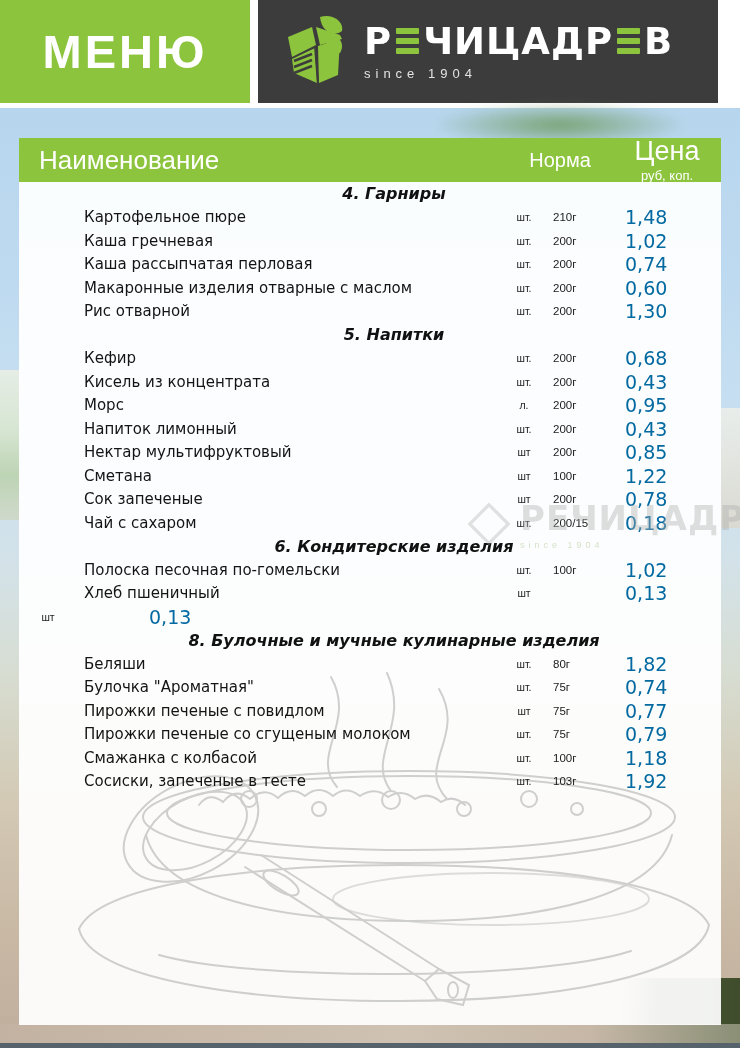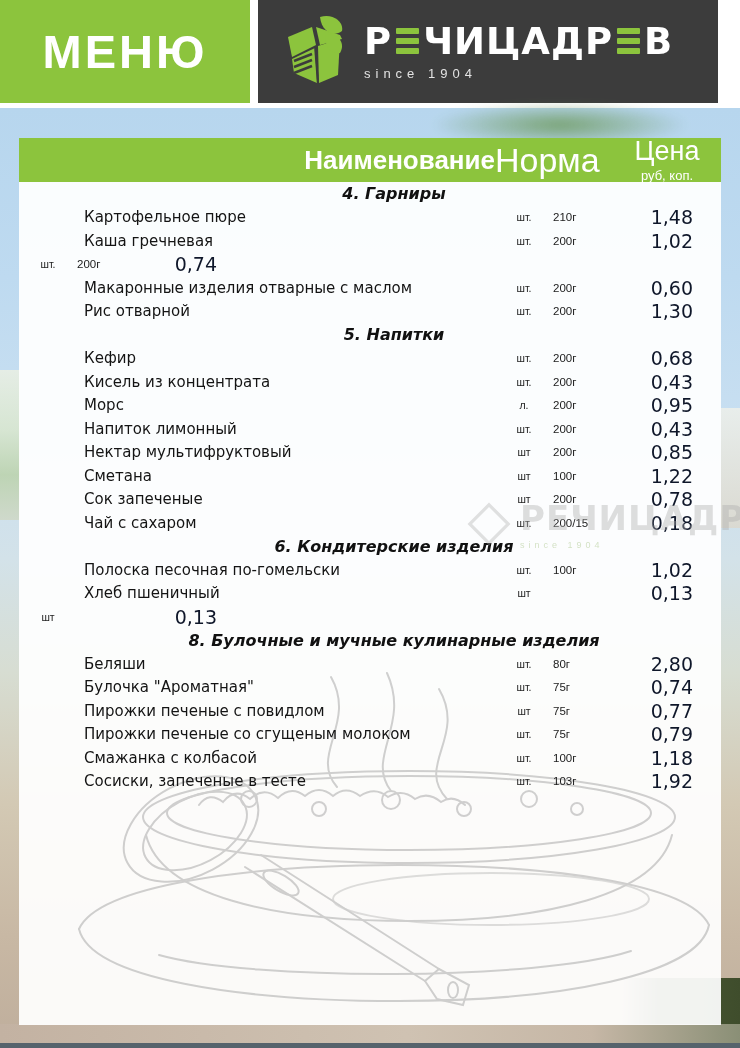--- a/index.html
+++ b/index.html
@@ -49,38 +49,38 @@
   .wm-texts{display:flex;flex-direction:column;}
   .wm-name{font-size:34px;font-weight:bold;letter-spacing:1px;color:rgba(172,172,172,.40);
      font-family:"DejaVu Sans", sans-serif;white-space:nowrap;}
   .wm-sub{font-size:9px;letter-spacing:4px;color:rgba(150,185,110,.40);margin-top:2px;}
 
   
   .panel{position:absolute;left:19px;top:30px;width:702px;height:887px;
      background:rgba(255,255,255,.93);z-index:2;}
   .table-header{position:absolute;left:0;top:0;width:702px;height:44px;background:#8cc43d;
      display:flex;align-items:center;color:#ffffff;}
-  .th-name{flex:1;padding-left:28px;font-size:26px;font-weight:700;text-align:right;}
-  .th-norm{width:130px;font-size:34px;font-weight:400;}
+  .th-name{flex:1;padding-left:20px;font-size:26px;font-weight:400;}
+  .th-norm{width:130px;text-align:center;font-size:20px;font-weight:400;}
   .th-price{width:96px;display:flex;flex-direction:column;align-items:center;line-height:1;
      padding-right:12px;box-sizing:border-box;}
   .th-price .big{font-size:27px;}
   .th-price .small{font-size:13px;margin-top:4px;}
 
   .rows{position:absolute;left:0;top:44px;width:702px;z-index:2;}
   .section-row{height:23.5px;display:flex;align-items:center;justify-content:center;padding-left:48px;}
   .section-row span{font-family:"DejaVu Sans", sans-serif;font-style:italic;font-weight:bold;
      font-size:16px;color:#111;}
   .item-row{height:23.5px;display:flex;align-items:center;color:#141414;}
   .cell-name{flex:1;padding-left:21px;font-family:"DejaVu Sans", sans-serif;font-size:15px;
      white-space:nowrap;overflow:hidden;margin-left:44px;}
   .cell-unit{width:58px;text-align:center;font-size:10.5px;color:#222;}
   .cell-norm{width:72px;text-align:left;font-size:11.5px;color:#1b1b1b;}
-  .cell-price{width:96px;text-align:right;padding-right:28px;box-sizing:border-box;
-     font-family:"DejaVu Sans", sans-serif;font-size:19px;color:#0f172a;}
+  .cell-price{width:96px;text-align:left;padding-right:28px;box-sizing:border-box;
+     font-family:"DejaVu Sans", sans-serif;font-size:19px;color:#0369a1;}
 
   .sketch{position:absolute;left:0;top:521px;width:702px;height:366px;z-index:1;}
 </style>
 </head>
 <body>
 
 <div class="page">
 
   <div class="top-header">
     <div class="menu-block">
@@ -165,20 +165,21 @@
             <div class="cell-norm">210г</div>
             <div class="cell-price">1,48</div>
           </div>
           <div class="item-row">
             <div class="cell-name">Каша гречневая</div>
             <div class="cell-unit">шт.</div>
             <div class="cell-norm">200г</div>
             <div class="cell-price">1,02</div>
           </div>
           <div class="item-row">
+            <div class="cell-name">Каша рассыпчатая перловая</div>
             <div class="cell-unit">шт.</div>
             <div class="cell-norm">200г</div>
             <div class="cell-price">0,74</div>
           </div>
           <div class="item-row">
             <div class="cell-name">Макаронные изделия отварные с маслом</div>
             <div class="cell-unit">шт.</div>
             <div class="cell-norm">200г</div>
             <div class="cell-price">0,60</div>
           </div>
@@ -259,21 +260,21 @@
             <div class="cell-norm"></div>
             <div class="cell-price">0,13</div>
           </div>
           <div class="section-row">
             <span>8. Булочные и мучные кулинарные изделия</span>
           </div>
           <div class="item-row">
             <div class="cell-name">Беляши</div>
             <div class="cell-unit">шт.</div>
             <div class="cell-norm">80г</div>
-            <div class="cell-price">2,80</div>
+            <div class="cell-price">1,82</div>
           </div>
           <div class="item-row">
             <div class="cell-name">Булочка "Ароматная"</div>
             <div class="cell-unit">шт.</div>
             <div class="cell-norm">75г</div>
             <div class="cell-price">0,74</div>
           </div>
           <div class="item-row">
             <div class="cell-name">Пирожки печеные с повидлом</div>
             <div class="cell-unit">шт</div>

